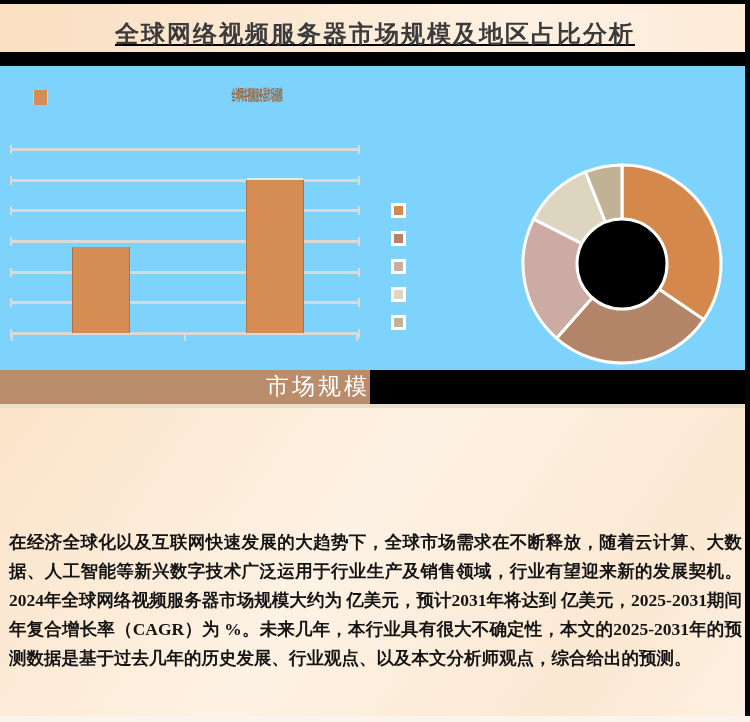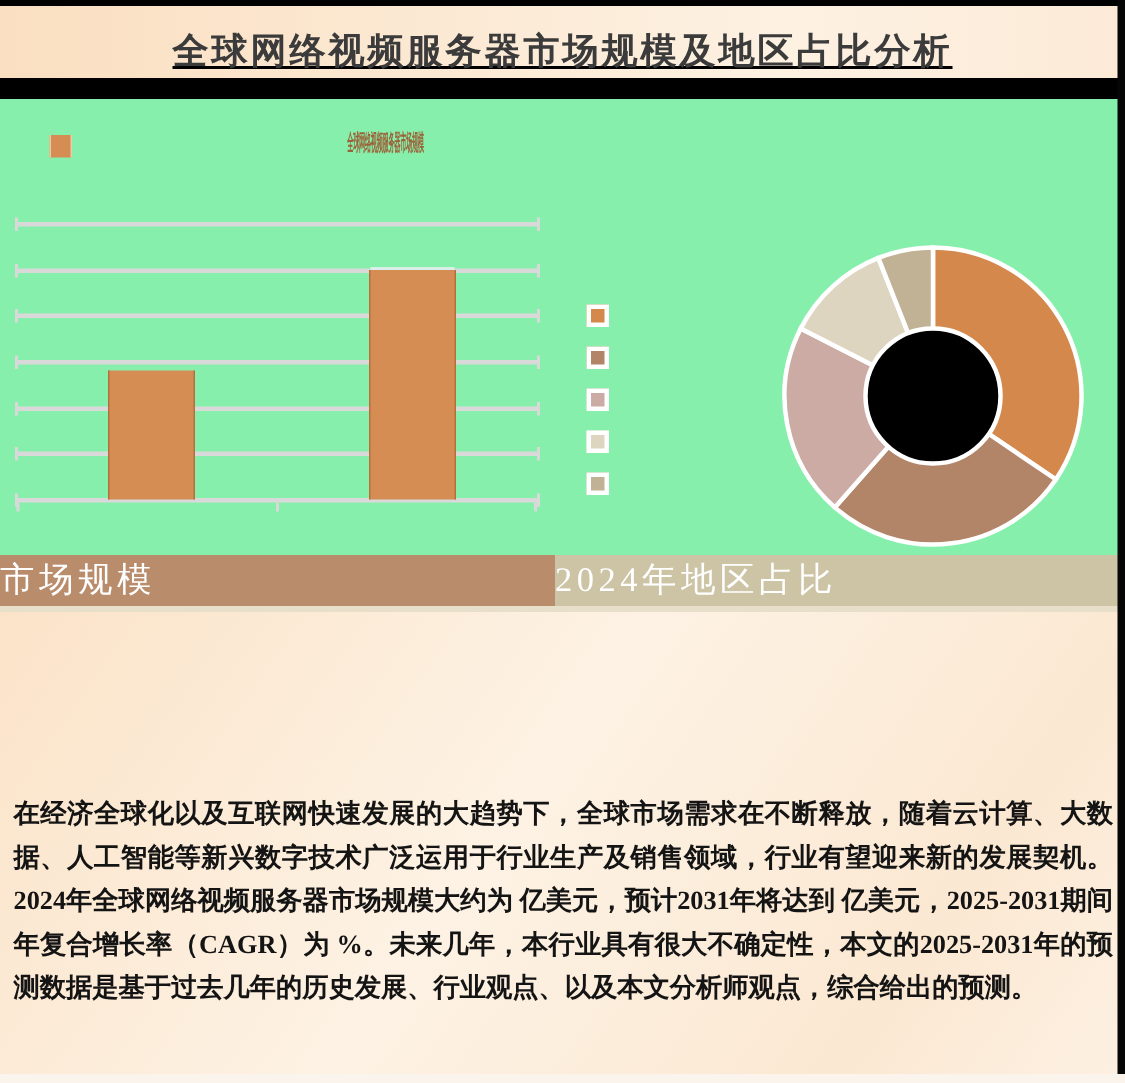--- a/index.html
+++ b/index.html
@@ -4,39 +4,39 @@
 <style>
   html,body{margin:0;padding:0;background:#222;}
   .canvas{position:relative;width:750px;height:722px;background:#000;overflow:hidden;
           font-family:"Liberation Serif","DejaVu Serif",serif;}
   
   .title-band{position:absolute;left:0;top:4px;width:750px;height:48px;
               background:linear-gradient(to right,#fadfc1,#fdf1e2 70%,#fcead7);text-decoration:underline;}
   .title-band h1{margin:0;padding-top:14px;text-align:center;font-size:24px;font-weight:600;
                  color:#3b3b3b;letter-spacing:2px;}
   
-  .chart-region{position:absolute;left:0;top:66px;width:750px;height:304px;background:#86efac;text-decoration:underline;}
+  .chart-region{position:absolute;left:0;top:66px;width:750px;height:304px;background:#7dd3fc;text-decoration:underline;}
   .bar-legend-swatch{position:absolute;left:33px;top:24px;width:13px;height:15px;
                      border-left:1px solid #e9cba6;border-right:1px solid #e9cba6;}
   .watermark{position:absolute;left:166px;top:20px;width:140px;text-align:center;}
   .watermark span{display:inline-block;white-space:nowrap;font-size:15px;font-weight:700;
                   letter-spacing:-1px;transform:scaleX(0.28);transform-origin:50% 50%;}
   .bar-plot{position:absolute;left:12px;top:83px;width:346px;height:184px;}
   .gridline{position:absolute;left:0;width:100%;height:3px;}
   .grid-cap{position:absolute;width:2px;height:9px;}
   .bar{position:absolute;bottom:0;width:56px;}
   .bar-strip{position:absolute;left:0;top:-2px;width:100%;height:2px;}
   .axis-tick{position:absolute;top:186px;width:2px;height:6px;}
   
   .donut-wrap{position:absolute;left:512px;top:88px;width:220px;height:220px;}
   .donut-legend{position:absolute;left:391px;top:137px;margin:0;padding:0;list-style:none;}
   .donut-legend li{width:9px;height:9px;border:3px solid #fff;margin-bottom:13px;}
   
   .tab-bar{position:absolute;left:0;top:370px;width:750px;height:34px;display:flex;}
-  .tab{height:34px;line-height:34px;text-align:left;color:#fff;font-size:23px;
+  .tab{height:34px;line-height:34px;text-align:right;color:#fff;font-size:23px;
        letter-spacing:3px;cursor:pointer;}
   .tab-left{width:370px;}
   .tab-right{width:380px;}
   .tab-underline{position:absolute;left:0;top:404px;width:750px;height:4px;background:#e7dfc9;}
   
   .bottom-region{position:absolute;left:0;top:408px;width:750px;height:308px;
                  background:linear-gradient(125deg,#fbe3c8 0%,#fdf2e4 45%,#fbe8d2 80%,#fdf0e2 100%);}
   .paragraph{position:absolute;left:9px;top:104px;width:733px;font-size:17.5px;line-height:29px;
              color:#141414;font-weight:600;text-align:justify;margin-top:16px;}
   .bottom-strip{position:absolute;left:0;top:716px;width:750px;height:6px;}
@@ -100,21 +100,20 @@
           <path d="M 110 110 L 44.53 184.26 A 99 99 0 0 1 21.79 65.05 Z" fill="#cbaba3" stroke="#ffffff" stroke-width="3"></path>
           <path d="M 110 110 L 21.79 65.05 A 99 99 0 0 1 73.56 17.95 Z" fill="#ded5c1" stroke="#ffffff" stroke-width="3"></path>
           <path d="M 110 110 L 73.56 17.95 A 99 99 0 0 1 110.00 11.00 Z" fill="#c2b295" stroke="#ffffff" stroke-width="3"></path>
           <circle cx="110" cy="110" r="45" fill="#000000" stroke="#ffffff" stroke-width="3"></circle>
         </svg>
     </div>
   </div>
 
   <div class="tab-bar">
     <div class="tab tab-left" style="background: rgb(185, 140, 108);">市场规模</div>
-    <div class="tab tab-right" style="background: rgb(205, 195, 165);">2024年地区占比</div>
   </div>
   <div class="tab-underline"></div>
 
   <div class="bottom-region">
     <div class="paragraph">在经济全球化以及互联网快速发展的大趋势下，全球市场需求在不断释放，随着云计算、大数据、人工智能等新兴数字技术广泛运用于行业生产及销售领域，行业有望迎来新的发展契机。2024年全球网络视频服务器市场规模大约为 亿美元，预计2031年将达到 亿美元，2025-2031期间年复合增长率（CAGR）为 %。未来几年，本行业具有很大不确定性，本文的2025-2031年的预测数据是基于过去几年的历史发展、行业观点、以及本文分析师观点，综合给出的预测。</div>
   </div>
 
   <div class="bottom-strip" style="background: rgb(251, 244, 237);"></div>
   <div class="right-border"></div>
 </div>

